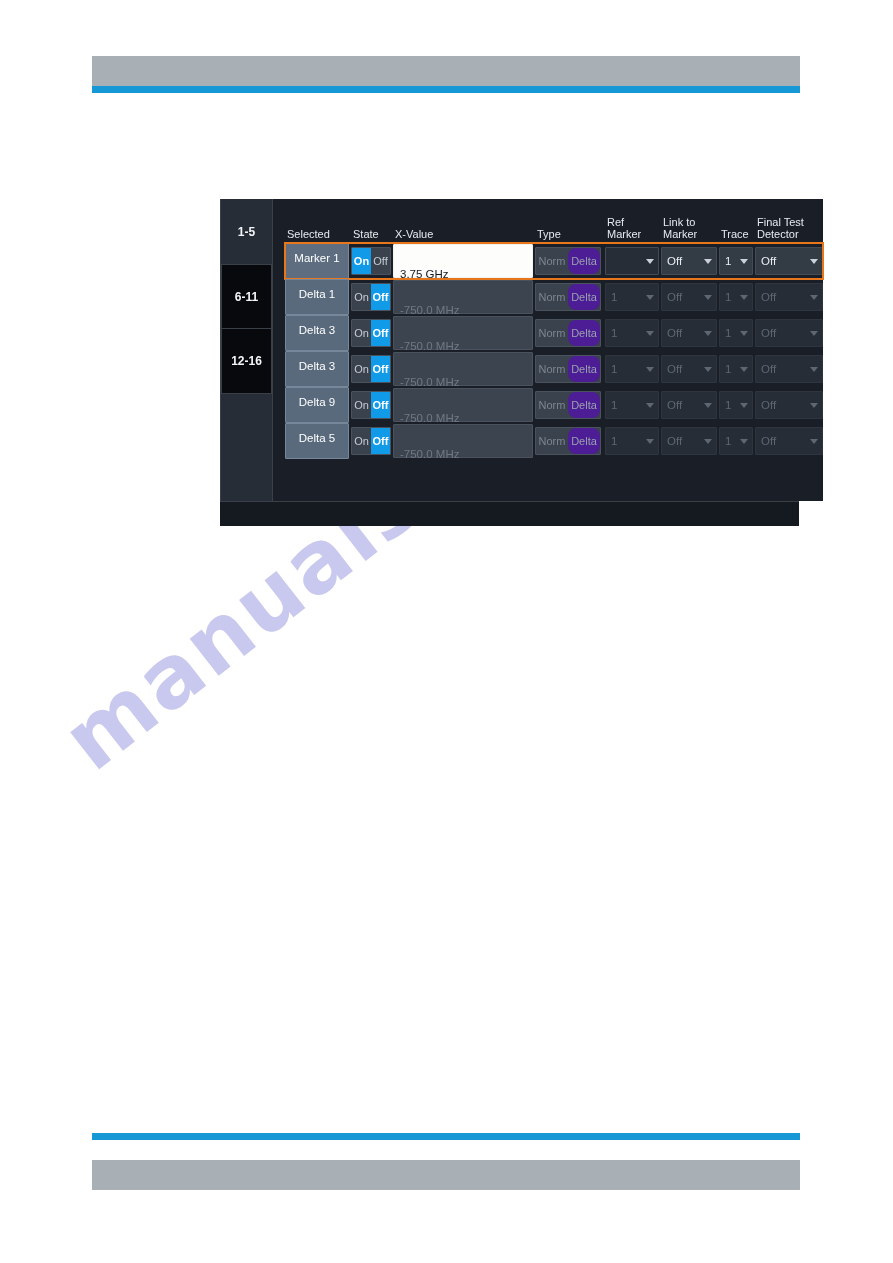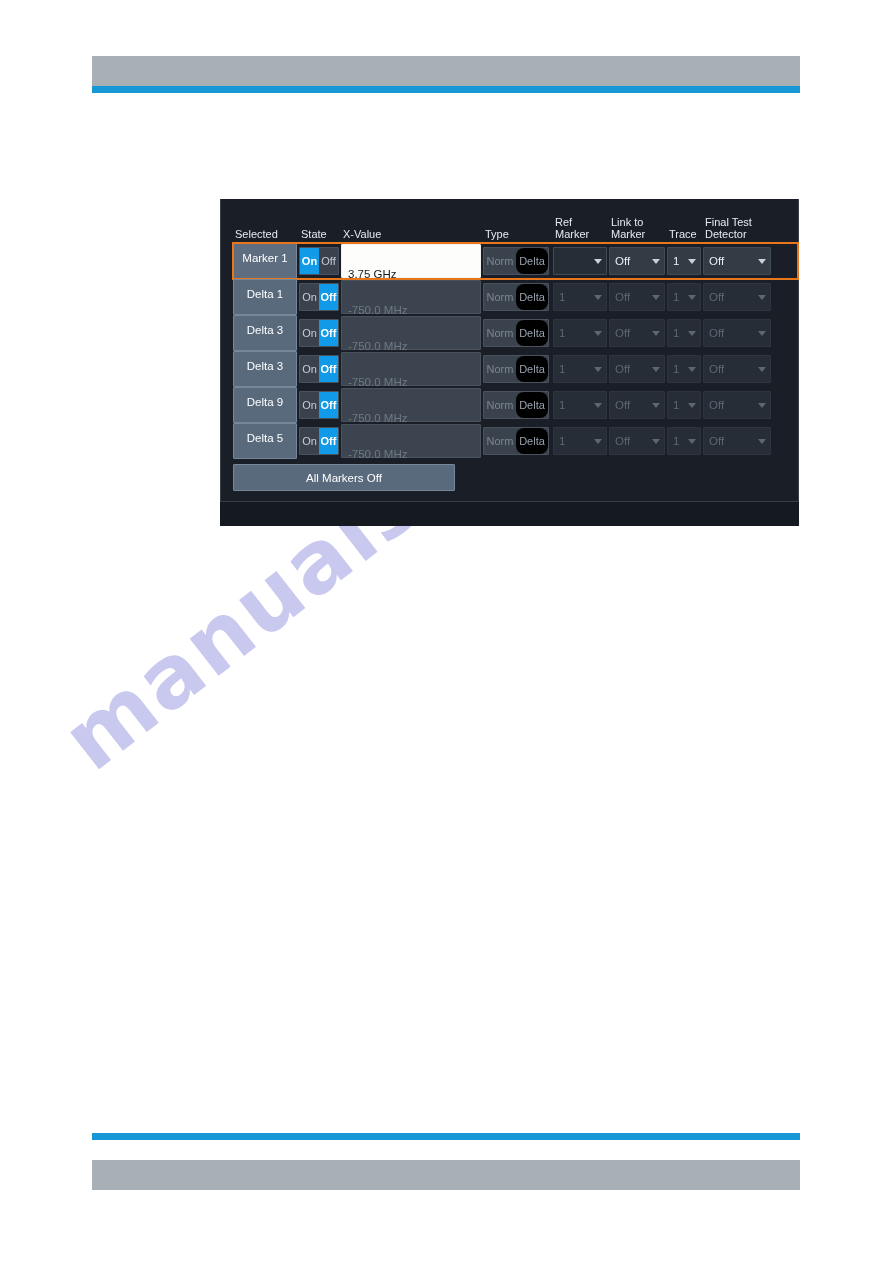--- a/index.html
+++ b/index.html
@@ -240,21 +240,21 @@
   }
   .typecell > span {
     flex: 1;
     line-height: 26px;
     text-align: center;
     font-size: 11px;
     color: #7c8692;
     border-radius: 8px;
   }
   .typecell > span.hl {
-    background: #000000;
+    background: #4c1d95;
     color: #98a2ae;
   }
 
   .dd {
     height: 28px;
     display: flex;
     align-items: center;
     justify-content: space-between;
     padding: 0 4px 0 5px;
     box-sizing: border-box;
@@ -305,20 +305,25 @@
 <div class="page-bar" id="footer-blue"></div>
 <div class="page-bar" id="footer-gray"></div>
 
 <div id="watermark">manualshive.com</div>
 
 <div id="dialog">
 
 
   <div id="dlg-body">
 
+    <div id="range-rail">
+      <div class="range-item active">1-5</div>
+      <div class="range-item inactive">6-11</div>
+      <div class="range-item inactive">12-16</div>
+    </div>
 
     <div id="grid">
 
       <div class="hdr-row">
         <div class="hdr-cell c-selected">Selected</div>
         <div class="gap2"></div>
         <div class="hdr-cell c-state">State</div>
         <div class="gap2"></div>
         <div class="hdr-cell c-xvalue">X-Value</div>
         <div class="gap2"></div>
@@ -641,19 +646,16 @@
         </div>
         <div class="gap2"></div>
         <div class="c-det">
           <div class="dd dim">
             <span>Off</span>
             <span class="caret"></span>
           </div>
         </div>
       </div>
 
-      <div id="allmarkers-row">
-        <div id="btn-all-markers-off">All Markers Off</div>
-      </div>
 
     </div>
   </div>
 </div>
 
 </body></html>

